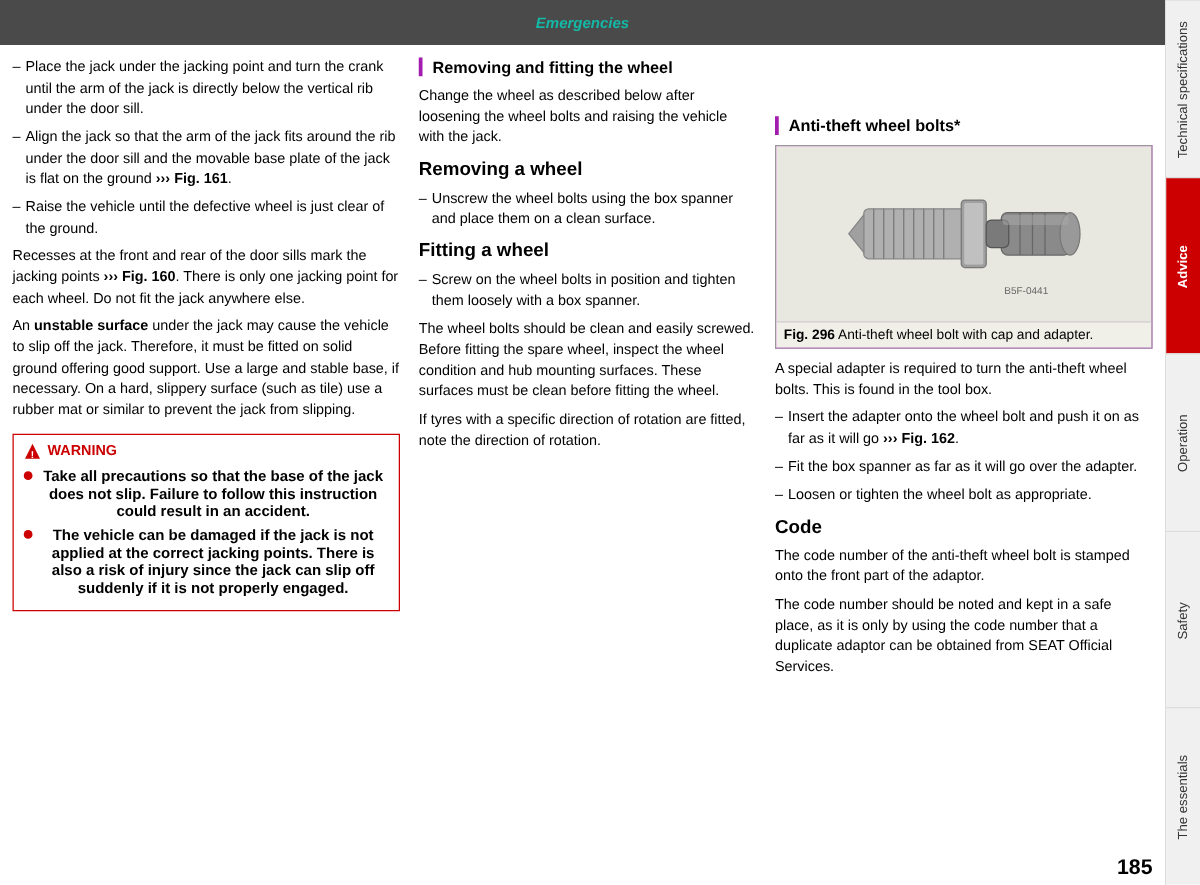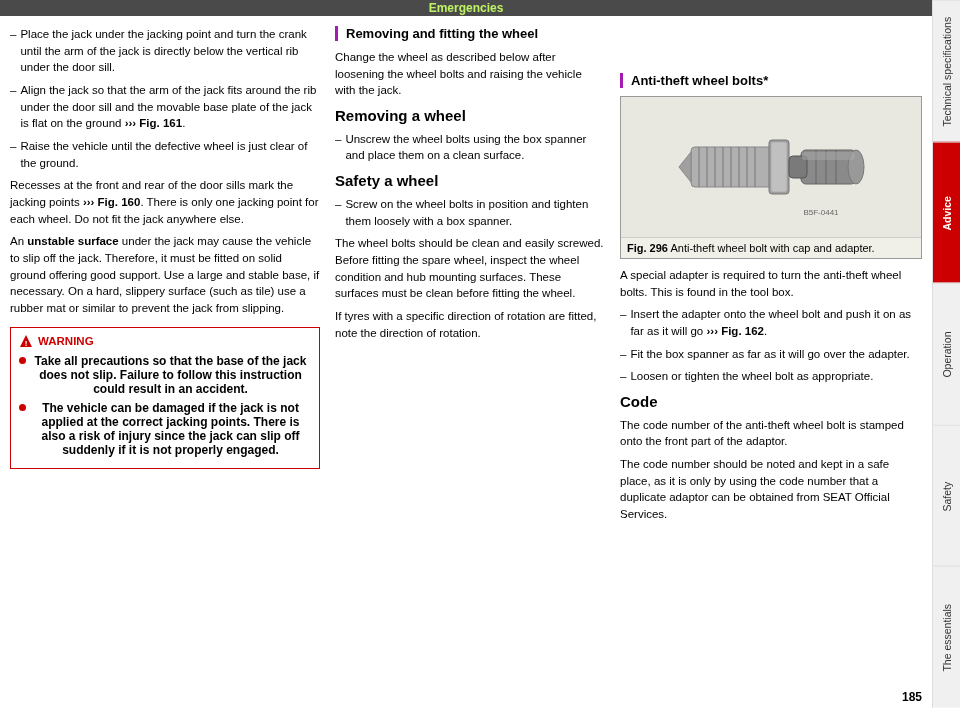--- a/index.html
+++ b/index.html
@@ -17,25 +17,26 @@
     
     .main-content {
       flex: 1;
       display: flex;
       flex-direction: column;
     }
 
     
     .header-bar {
       background: #4a4a4a;
-      color: #bef264;
+      color: #14b8a6;
       text-align: center;
-      padding: 1px 0;
+      padding: 11px 0;
       font-size: 12px;
       font-weight: bold;
+      font-style: italic;
     }
 
     
     .content-area {
       display: flex;
       flex: 1;
       padding: 10px 10px 5px 10px;
       gap: 15px;
     }
 
@@ -145,21 +146,21 @@
     
     .bolt-svg {
       width: 200px;
       height: 120px;
     }
 
     
     .page-number {
       text-align: right;
       padding: 4px 10px;
-      font-size: 12px;
+      font-size: 17px;
       font-weight: bold;
     }
 
     
     .right-sidebar {
       width: 28px;
       display: flex;
       flex-direction: column;
       border-left: 1px solid #ddd;
     }
@@ -254,21 +255,21 @@
     <div class="col-middle">
       <div class="section-header">
         <h2>Removing and fitting the wheel</h2>
       </div>
       <p>Change the wheel as described below after loosening the wheel bolts and raising the vehicle with the jack.</p>
       <p class="sub-heading">Removing a wheel</p>
       <div class="bullet-item">
         <span class="dash">–</span>
         <span>Unscrew the wheel bolts using the box spanner and place them on a clean surface.</span>
       </div>
-      <p class="sub-heading">Safety a wheel</p>
+      <p class="sub-heading">Fitting a wheel</p>
       <div class="bullet-item">
         <span class="dash">–</span>
         <span>Screw on the wheel bolts in position and tighten them loosely with a box spanner.</span>
       </div>
       <p>The wheel bolts should be clean and easily screwed. Before fitting the spare wheel, inspect the wheel condition and hub mounting surfaces. These surfaces must be clean before fitting the wheel.</p>
       <p>If tyres with a specific direction of rotation are fitted, note the direction of rotation.</p>
     </div>
 
     <div class="col-right">
       <div class="section-header">

